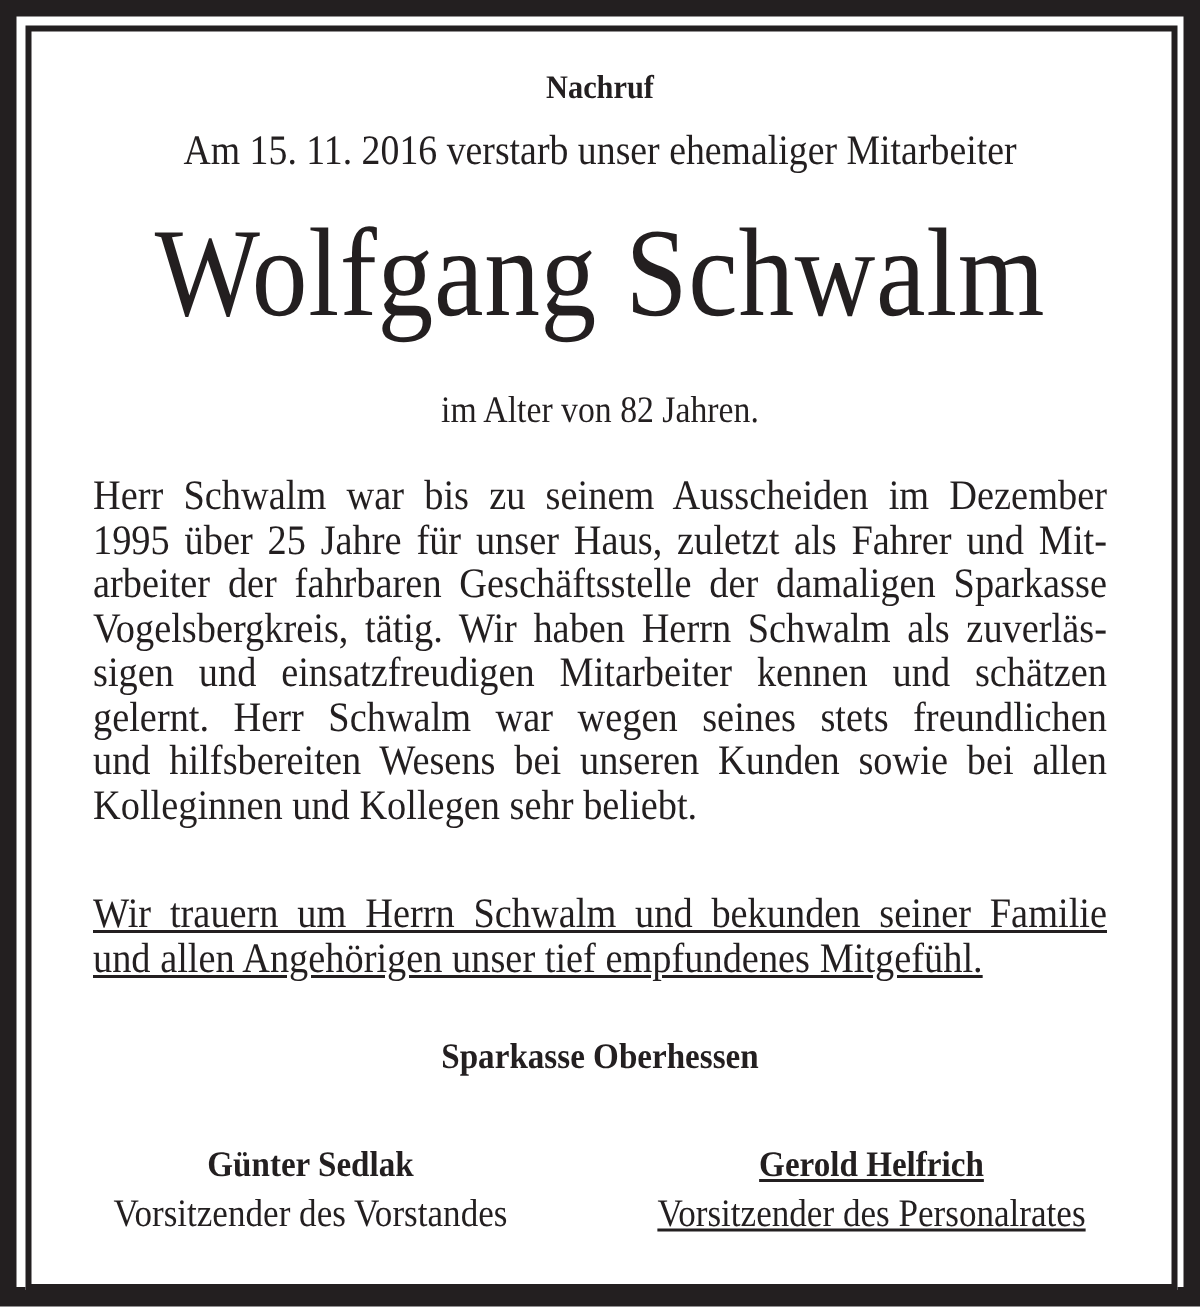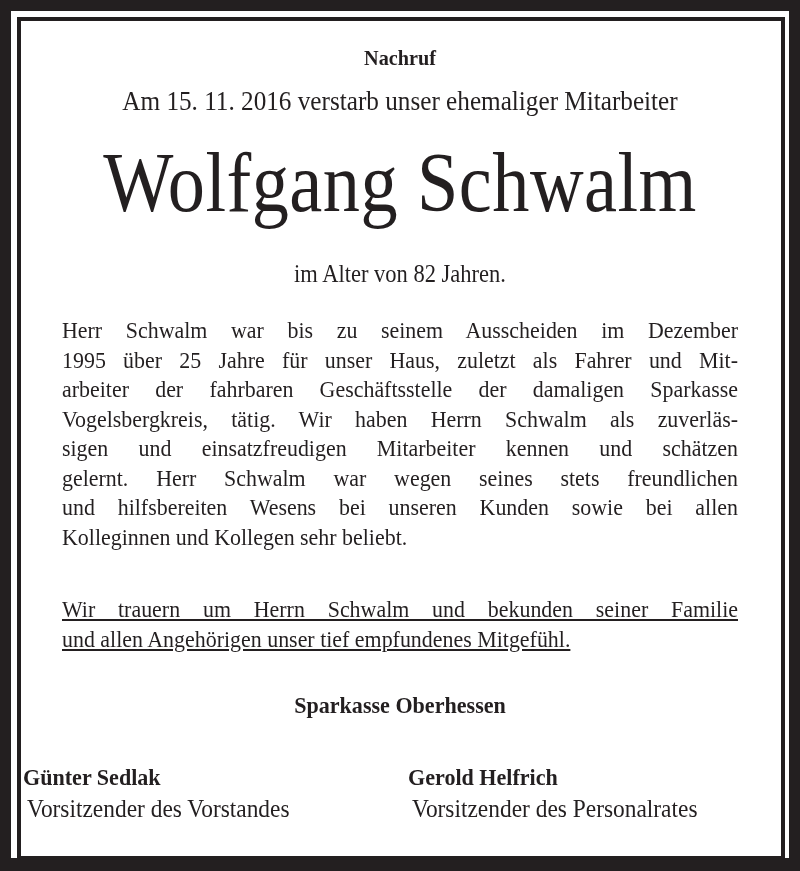--- a/index.html
+++ b/index.html
@@ -24,39 +24,39 @@
   .center { left: 0; width: 800px; text-align: center; }
   .bold { font-weight: bold; }
 
   #heading { top: 47px; font-size: 22px; transform: scaleX(0.92); }
   #intro { top: 87px; font-size: 28px; transform: scaleX(0.90); }
   #name { top: 141px; font-size: 84px; transform: scaleX(0.885); letter-spacing: 0.5px; }
   #age { top: 261px; font-size: 25px; transform: scaleX(0.90); }
 
   .para {
     position: absolute; left: 62px; width: 676px;
-    font-size: 24px; line-height: 29.5px;
+    font-size: 28px; line-height: 29.5px;
   }
   .para .pl {
     display: block; width: 740px; white-space: nowrap;
     text-align: justify; text-align-last: justify;
     transform: scaleX(0.9135); transform-origin: left top;
     height: 29.5px;
   }
   .para .pl.last { text-align-last: left; }
   #para1 { top: 316px; }
   #para2 { top: 595px; text-decoration: underline; }
 
   #sender { top: 693px; font-size: 24px; transform: scaleX(0.92); }
 
-  .sig { position: absolute; width: 400px; }
+  .sig { position: absolute; width: 400px; text-align: center; }
   .sig .sig-name { display: block; font-weight: bold; font-size: 24px; line-height: 1; transform: scaleX(0.92); }
   .sig .sig-role { display: block; font-size: 26px; line-height: 1; margin-top: 7px; transform: scaleX(0.90); }
   #sig-left { left: 7px; top: 765px; }
-  #sig-right { left: 392px; top: 765px; }
+  #sig-right { left: 381px; top: 765px; text-decoration: underline; }
 </style>
 </head>
 <body>
 
 <div class="white-gap"></div>
 <div class="inner-frame"></div>
 
 <div id="heading" class="line center bold">Nachruf</div>
 <div id="intro" class="line center">Am 15. 11. 2016 verstarb unser ehemaliger Mitarbeiter</div>
 <div id="name" class="line center">Wolfgang Schwalm</div>

